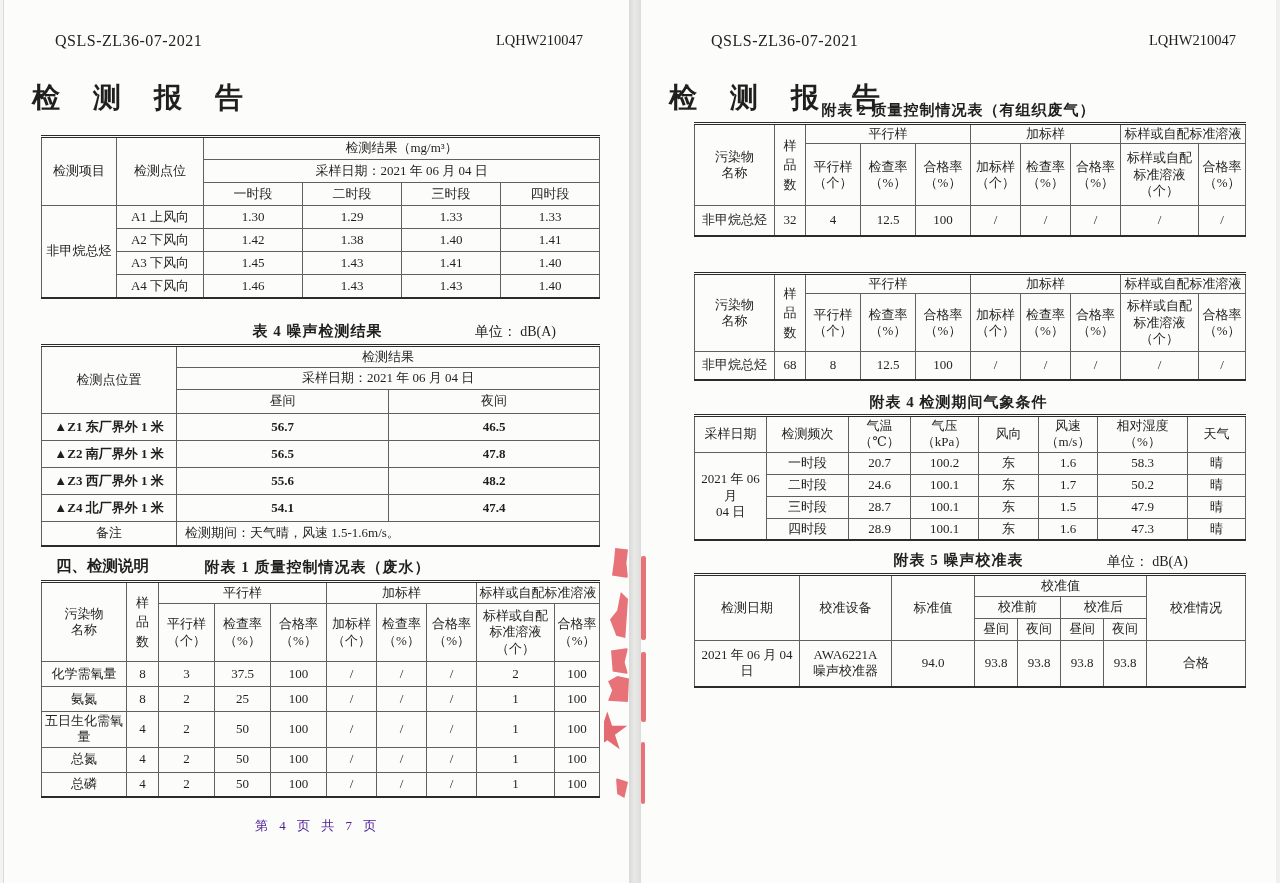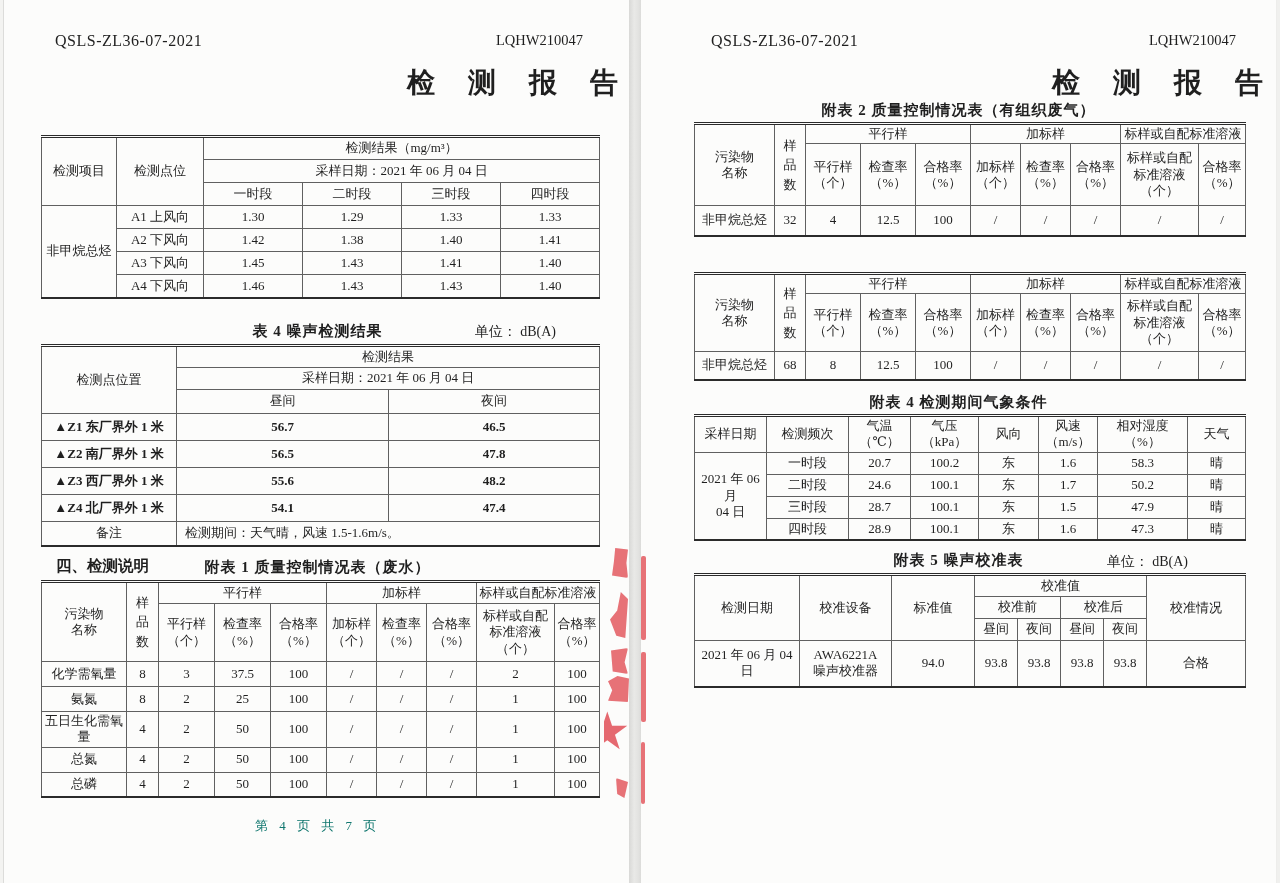--- a/index.html
+++ b/index.html
@@ -25,22 +25,22 @@
 
   .page-head{ position:absolute; top:32px; left:0; right:0; height:22px; }
   .doc-code{ position:absolute; font-size:16px; letter-spacing:.5px; }
   .page-left  .doc-code{ left:51px; }
   .page-right .doc-code{ left:70px; }
   .report-no{ position:absolute; font-size:14.5px; }
   .page-left  .report-no{ right:48px; }
   .page-right .report-no{ right:40px; }
 
   .doc-title{
-    position:absolute; left:0; width:100%; text-align:right;
-    top:64px; margin:0; font-size:28px; font-weight:bold; letter-spacing:13px;
+    position:absolute; left:0; width:100%; text-align:left;
+    top:64px; margin:15px; font-size:28px; font-weight:bold; letter-spacing:13px;
     text-indent:13px;
   }
 
   .tbl-caption{
     position:absolute; width:100%; text-align:center; margin:0;
     font-size:15px; font-weight:bold; letter-spacing:1px;
   }
   .unit-label{
     position:absolute; font-size:14px; font-weight:normal;
   }
@@ -84,21 +84,21 @@
   #a3 .r-sub{ height:58px; }
   #a3 .r-data{ height:28px; }
   #a4{ left:53px; width:551px; top:414px; }
   #a4 tr{ height:22px; }
   #a5{ left:53px; width:551px; top:573px; }
   #a5 .r-h{ height:22px; }
   #a5 .r-data{ height:46px; }
 
   .page-footer{
     position:absolute; bottom:48px; width:100%; text-align:center;
-    font-size:13px; letter-spacing:4px; color:#0f766e;
+    font-size:13px; letter-spacing:4px; color:#4c1d95;
   }
 
   
   .seal{ position:absolute; top:0; left:0; width:1280px; height:883px; pointer-events:none; }
   .seal .frag{ position:absolute; background:var(--seal); opacity:.78; border-radius:2px; }
   .f1{ left:612px; top:548px; width:16px; height:30px; clip-path:polygon(20% 0,100% 5%,90% 50%,100% 100%,0 92%,12% 45%); }
   .f2{ left:610px; top:592px; width:18px; height:46px; clip-path:polygon(60% 0,100% 15%,85% 100%,35% 95%,0 60%,40% 40%); }
   .f3{ left:611px; top:648px; width:17px; height:26px; clip-path:polygon(0 10%,100% 0,80% 55%,100% 100%,10% 90%); }
   .f4{ left:608px; top:676px; width:21px; height:26px; clip-path:polygon(0 20%,45% 0,100% 10%,95% 100%,0 95%,20% 55%); }
   .f5{ left:616px; top:778px; width:12px; height:20px; clip-path:polygon(0 0,100% 20%,70% 100%,10% 80%); }

